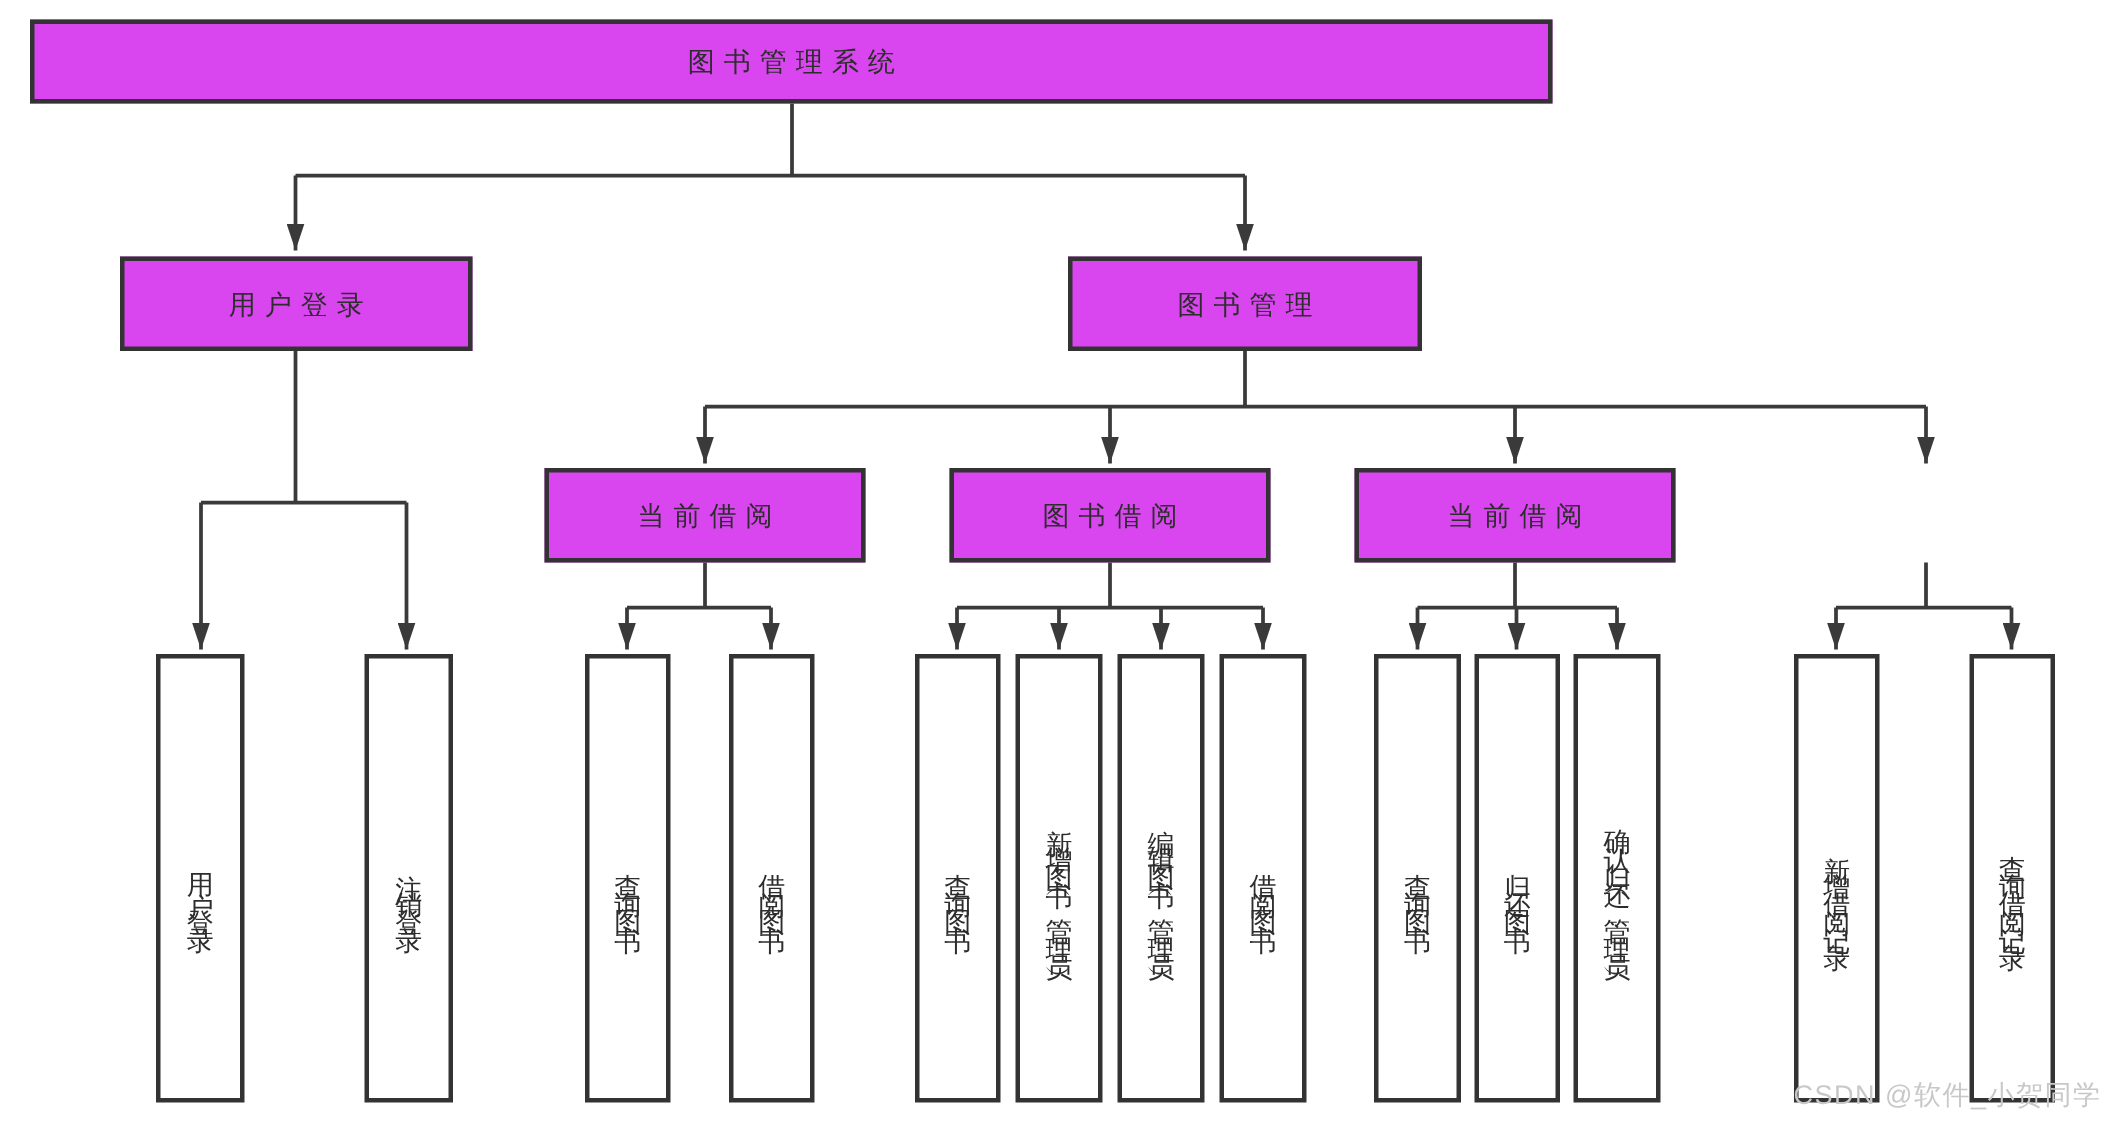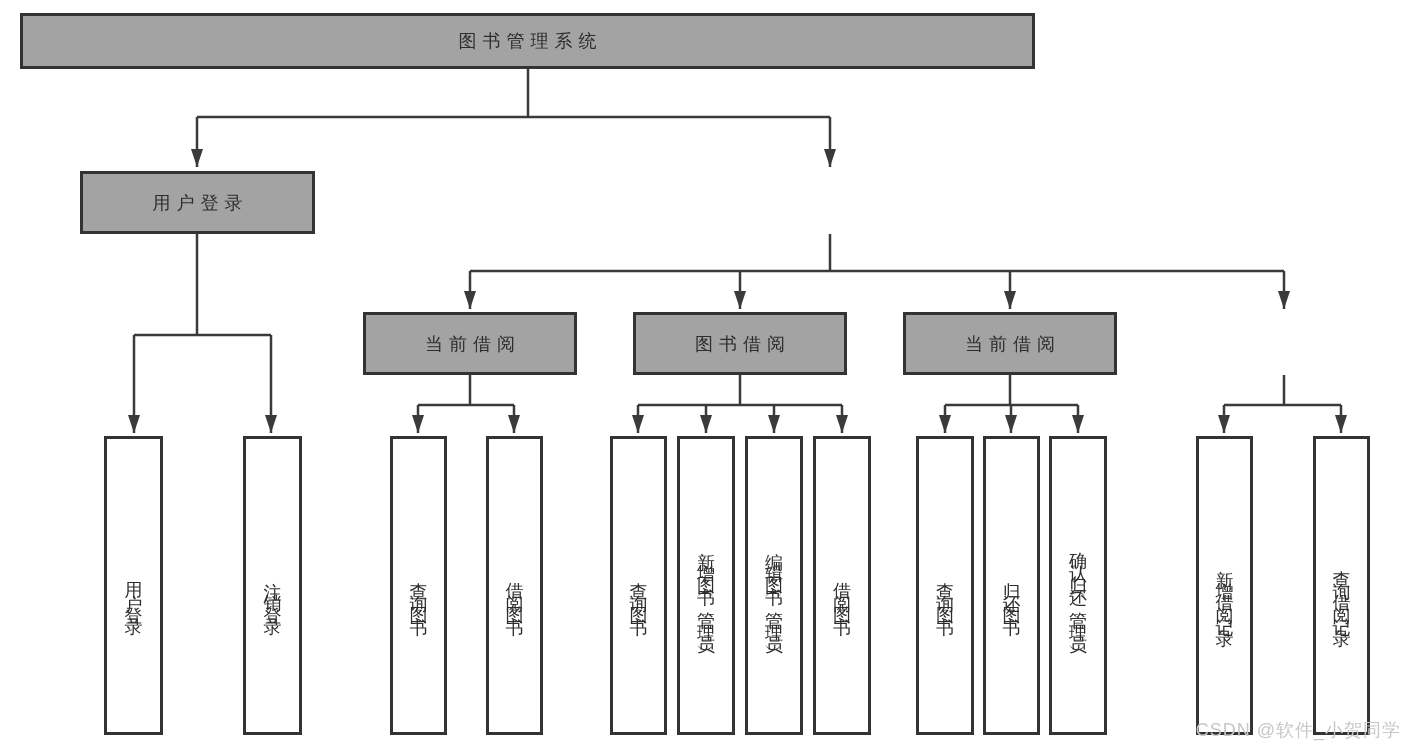--- a/index.html
+++ b/index.html
@@ -16,21 +16,21 @@
 
   .connectors {
     position: absolute;
     left: 0; top: 0;
     width: 1405px; height: 747px;
     pointer-events: none;
   }
 
   .node {
     position: absolute;
-    background: #a3a3a3;
+    background: #d946ef;
     border: 3px solid #333333;
     display: flex;
     align-items: center;
     justify-content: center;
     color: #2d2d2d;
     font-size: 18px;
     letter-spacing: 6px;
     text-indent: 6px;
     white-space: nowrap;
   }
@@ -116,20 +116,21 @@
       <path d="M1284,375 V405"></path>
       <path d="M1224,405 H1341"></path>
       <path d="M1224,405 V433" marker-end="url(#arrowhead)"></path>
       <path d="M1341,405 V433" marker-end="url(#arrowhead)"></path>
     </g>
   </svg>
 
   <div class="node" style="left:20px; top:13px; width:1015px; height:56px">图书管理系统</div>
 
   <div class="node" style="left:80px; top:171px; width:235px; height:63px">用户登录</div>
+  <div class="node" style="left:712px; top:171px; width:236px; height:63px">图书管理</div>
 
   <div class="node" style="left:363px; top:312px; width:214px; height:63px">当前借阅</div>
   <div class="node" style="left:903px; top:312px; width:214px; height:63px">当前借阅</div>
   <div class="node" style="left:633px; top:312px; width:214px; height:63px">图书借阅</div>
 
   <div class="leaf" style="left:104px; width:59px">
     <span>用户登录</span>
   </div>
   <div class="leaf" style="left:243px; width:59px">
     <span>注销登录</span>

